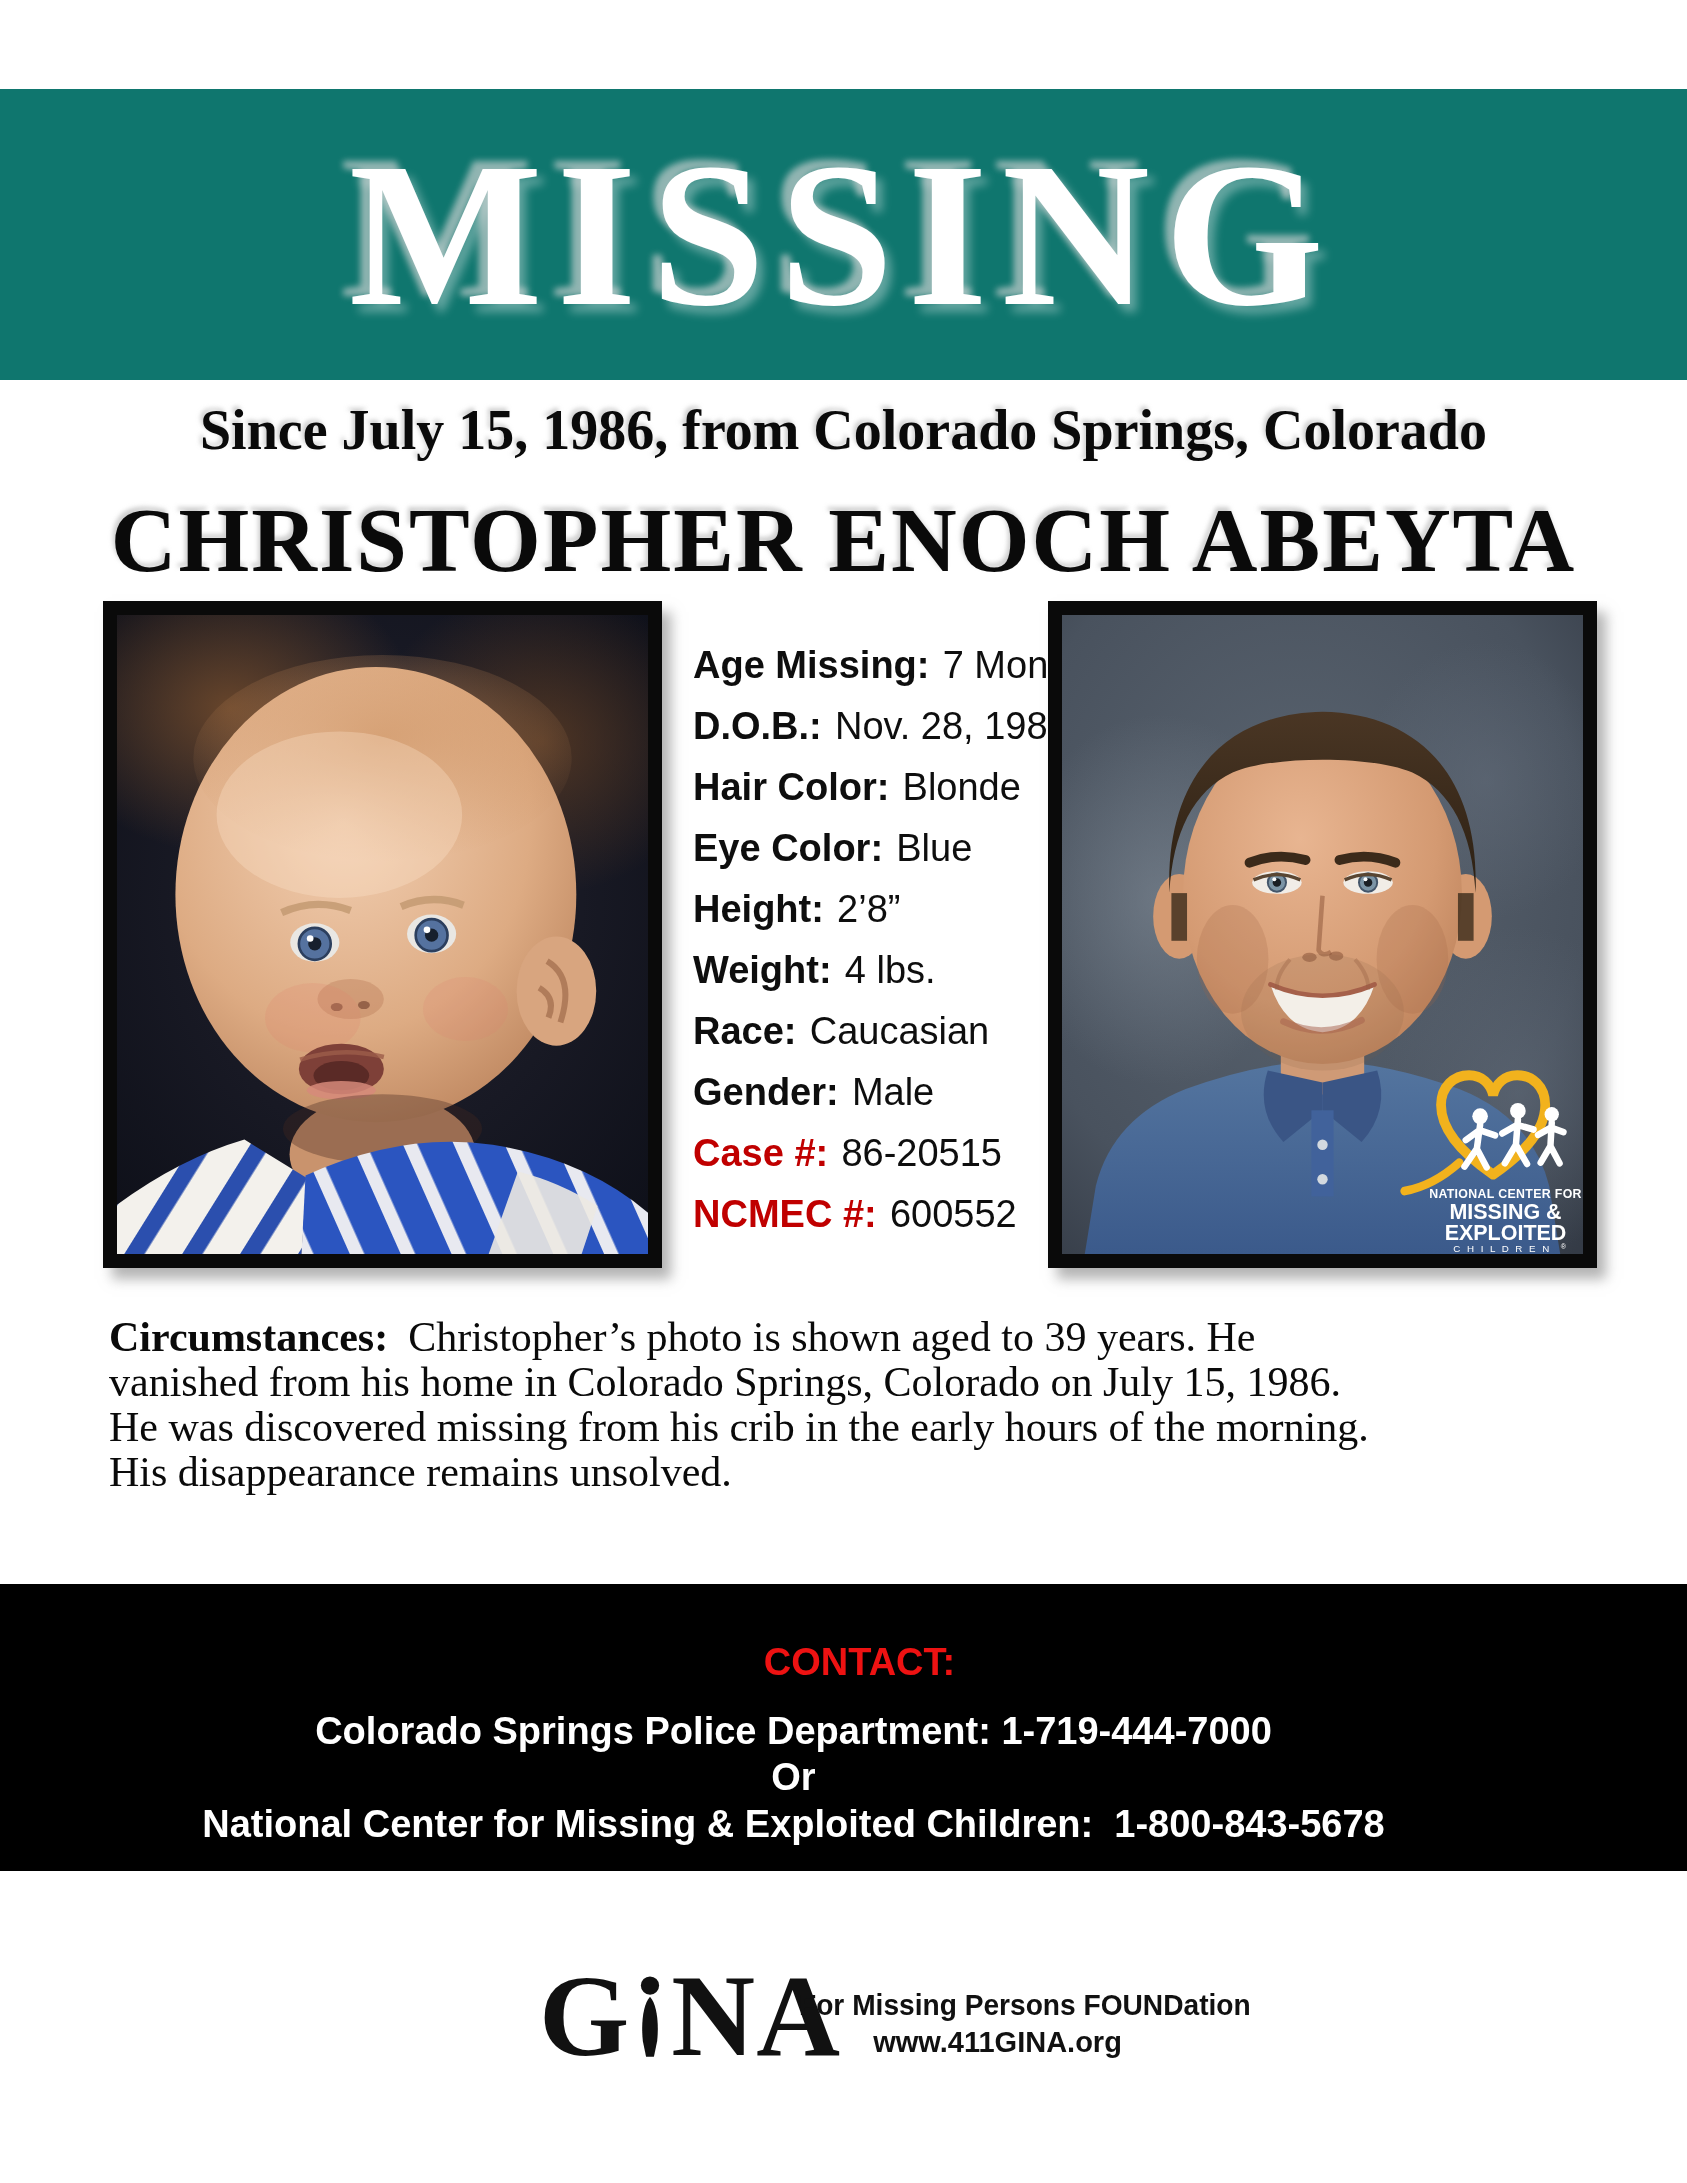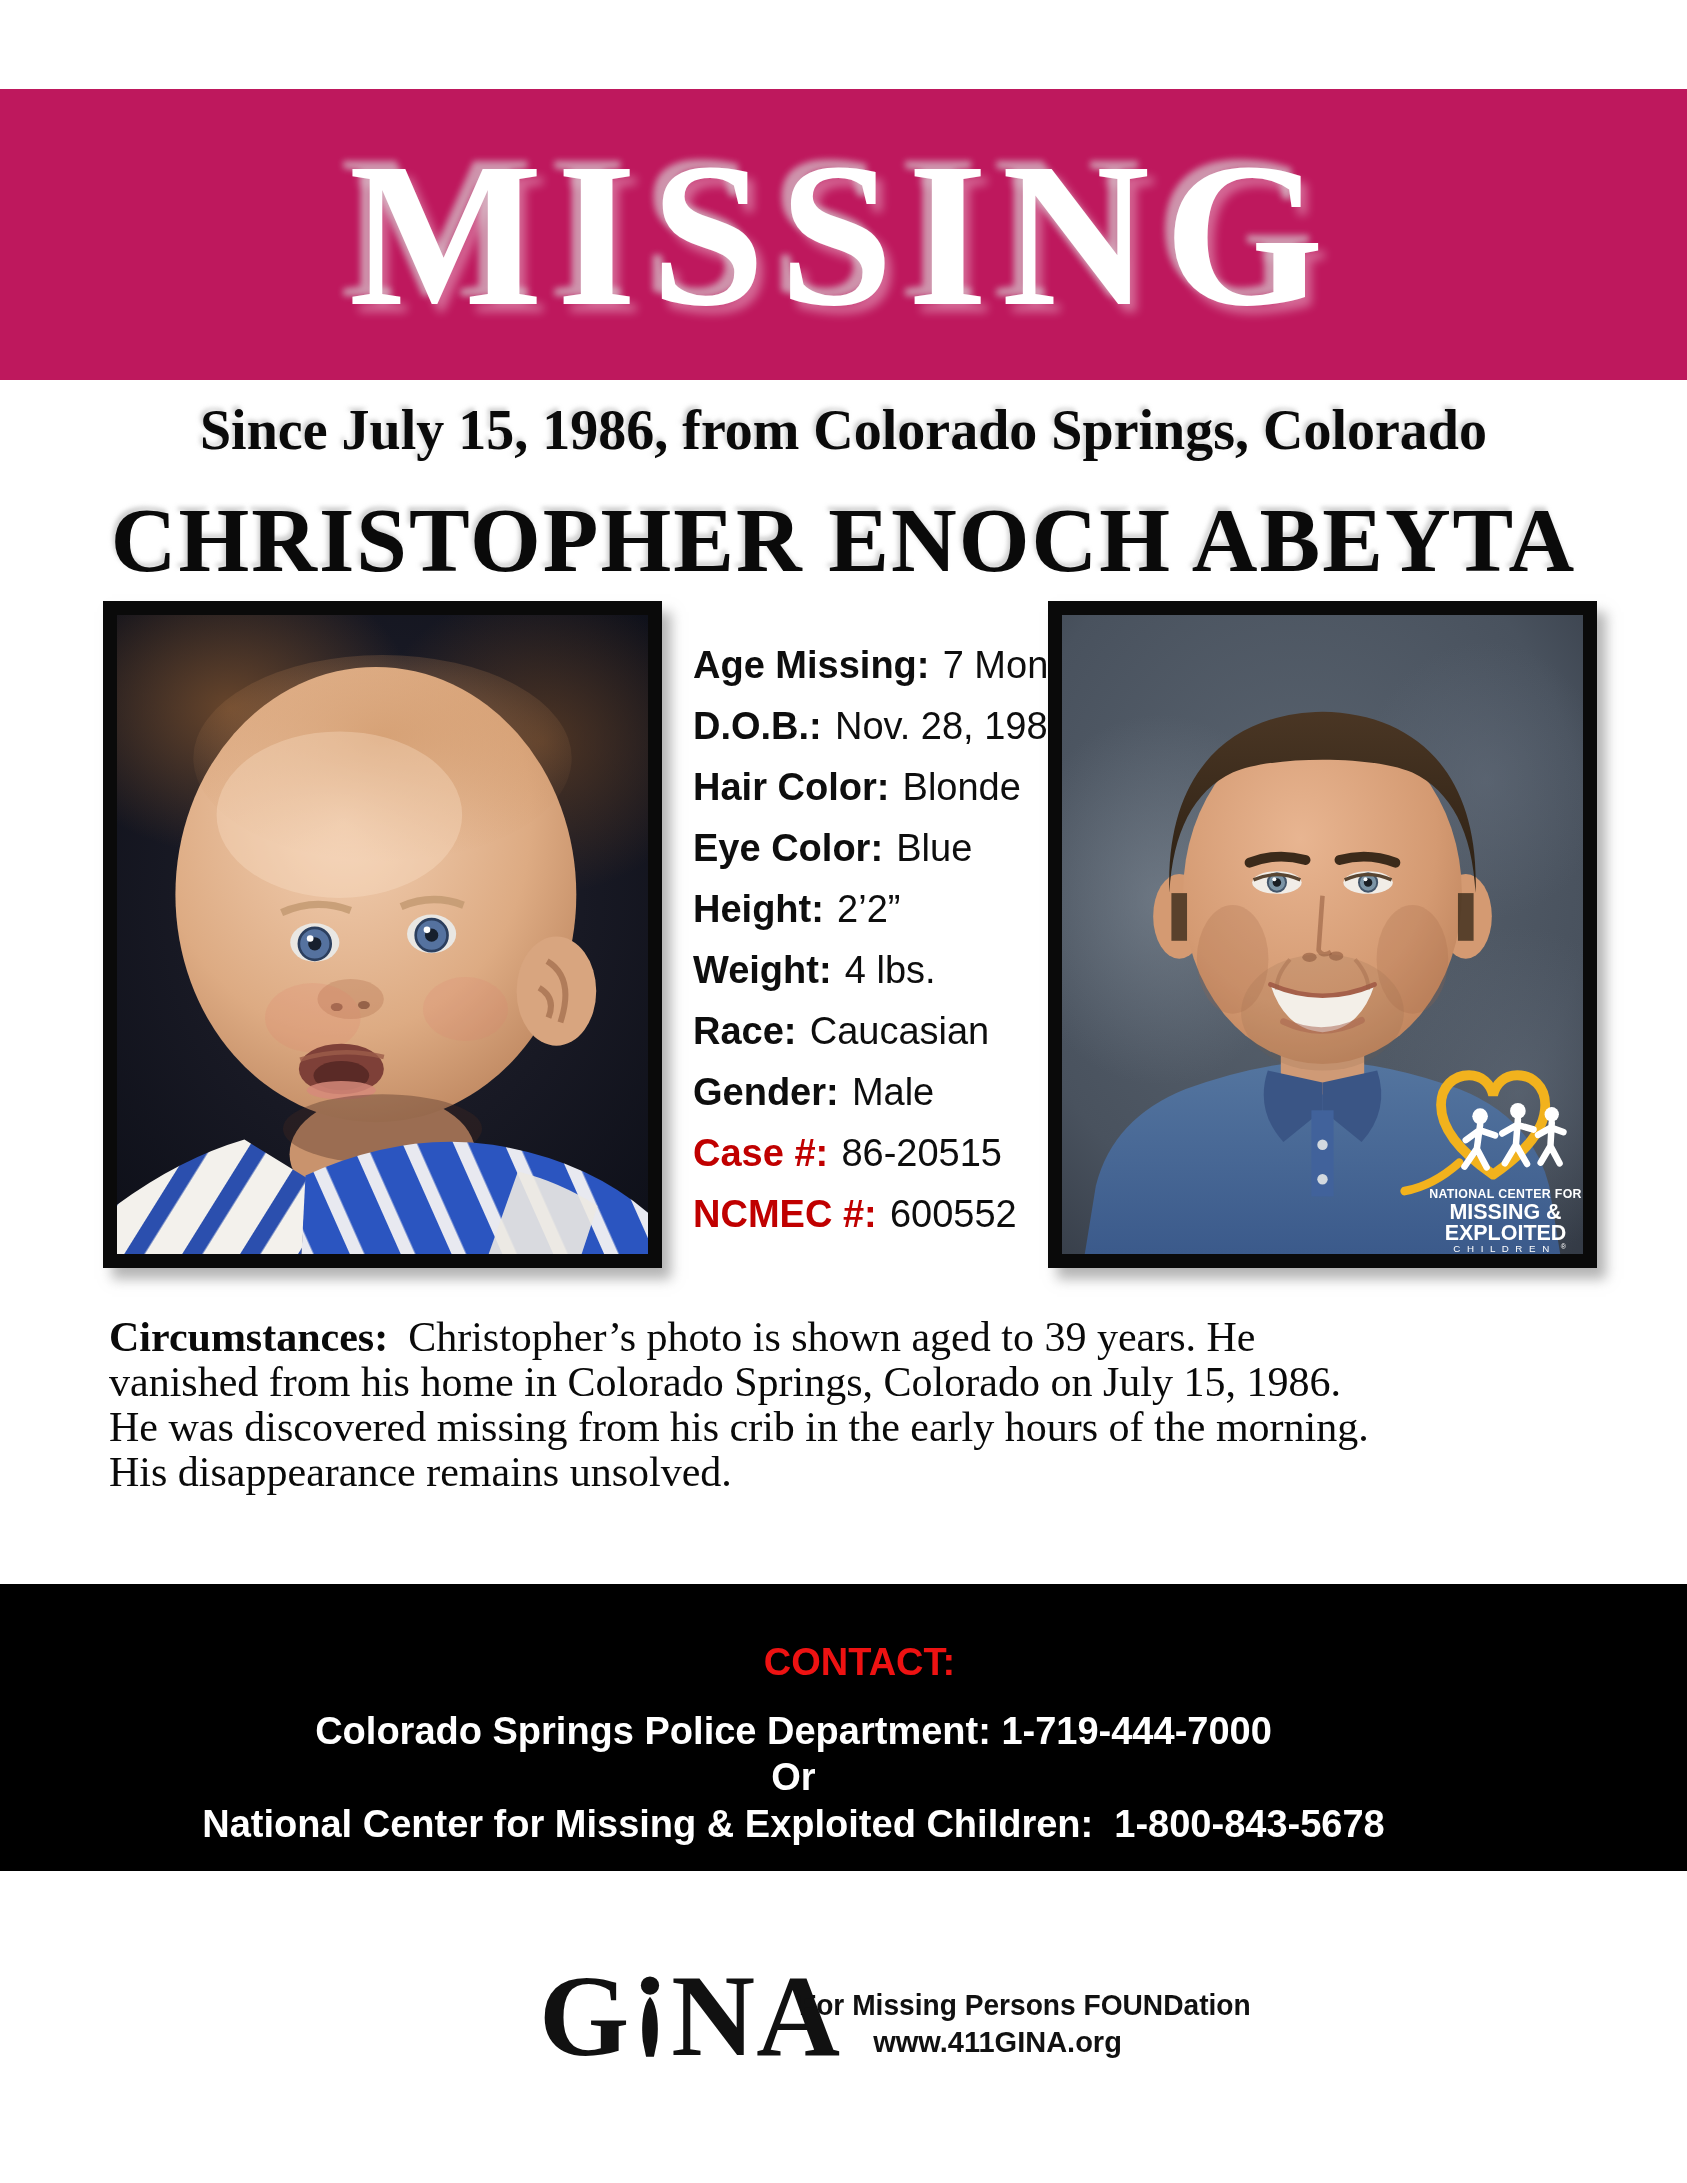--- a/index.html
+++ b/index.html
@@ -1,21 +1,21 @@
 <!DOCTYPE html>
 <html style="font-size:10.6px"><head>
 <meta charset="utf-8">
 <style>
   html,body{margin:0;padding:0;background:#ffffff;}
   .page{position:relative;width:1687px;height:2183px;background:#ffffff;overflow:hidden;
         font-family:"Liberation Sans","DejaVu Sans",sans-serif;}
   .serif{font-family:"Liberation Serif","DejaVu Serif",serif;}
 
   
-  .banner{position:absolute;left:0;top:89px;width:1687px;height:291px;background:#be185d;
+  .banner{position:absolute;left:0;top:89px;width:1687px;height:291px;background:#0f766e;
           display:flex;align-items:center;justify-content:center;}
   .banner h1{margin:0;font-family:"Liberation Serif","DejaVu Serif",serif;font-weight:700;
              font-size:205px;line-height:205px;color:#ffffff;letter-spacing:0.07em;
              text-shadow:-9.3px -8px 6.6px rgba(215,215,215,0.65), 6.6px 8px 9.3px rgba(255,255,255,0.35);}
 
   
   .subtitle{position:absolute;left:0;top:394px;width:1687px;text-align:center;
             font-weight:700;font-size:56px;line-height:73px;color:#0a0a0a;
             text-shadow:-2.6px -3.3px 4px rgba(170,170,170,0.55);}
   .person-name{position:absolute;left:0;top:491px;width:1687px;text-align:center;
@@ -170,21 +170,21 @@
     <div class="detail-row">
         <span class="dl">Hair Color:</span>
         <span class="dv">Blonde</span>
       </div>
     <div class="detail-row">
         <span class="dl">Eye Color:</span>
         <span class="dv">Blue</span>
       </div>
     <div class="detail-row">
         <span class="dl">Height:</span>
-        <span class="dv">2’2”</span>
+        <span class="dv">2’8”</span>
       </div>
     <div class="detail-row">
         <span class="dl">Weight:</span>
         <span class="dv">4 lbs.</span>
       </div>
     <div class="detail-row">
         <span class="dl">Race:</span>
         <span class="dv">Caucasian</span>
       </div>
     <div class="detail-row">

